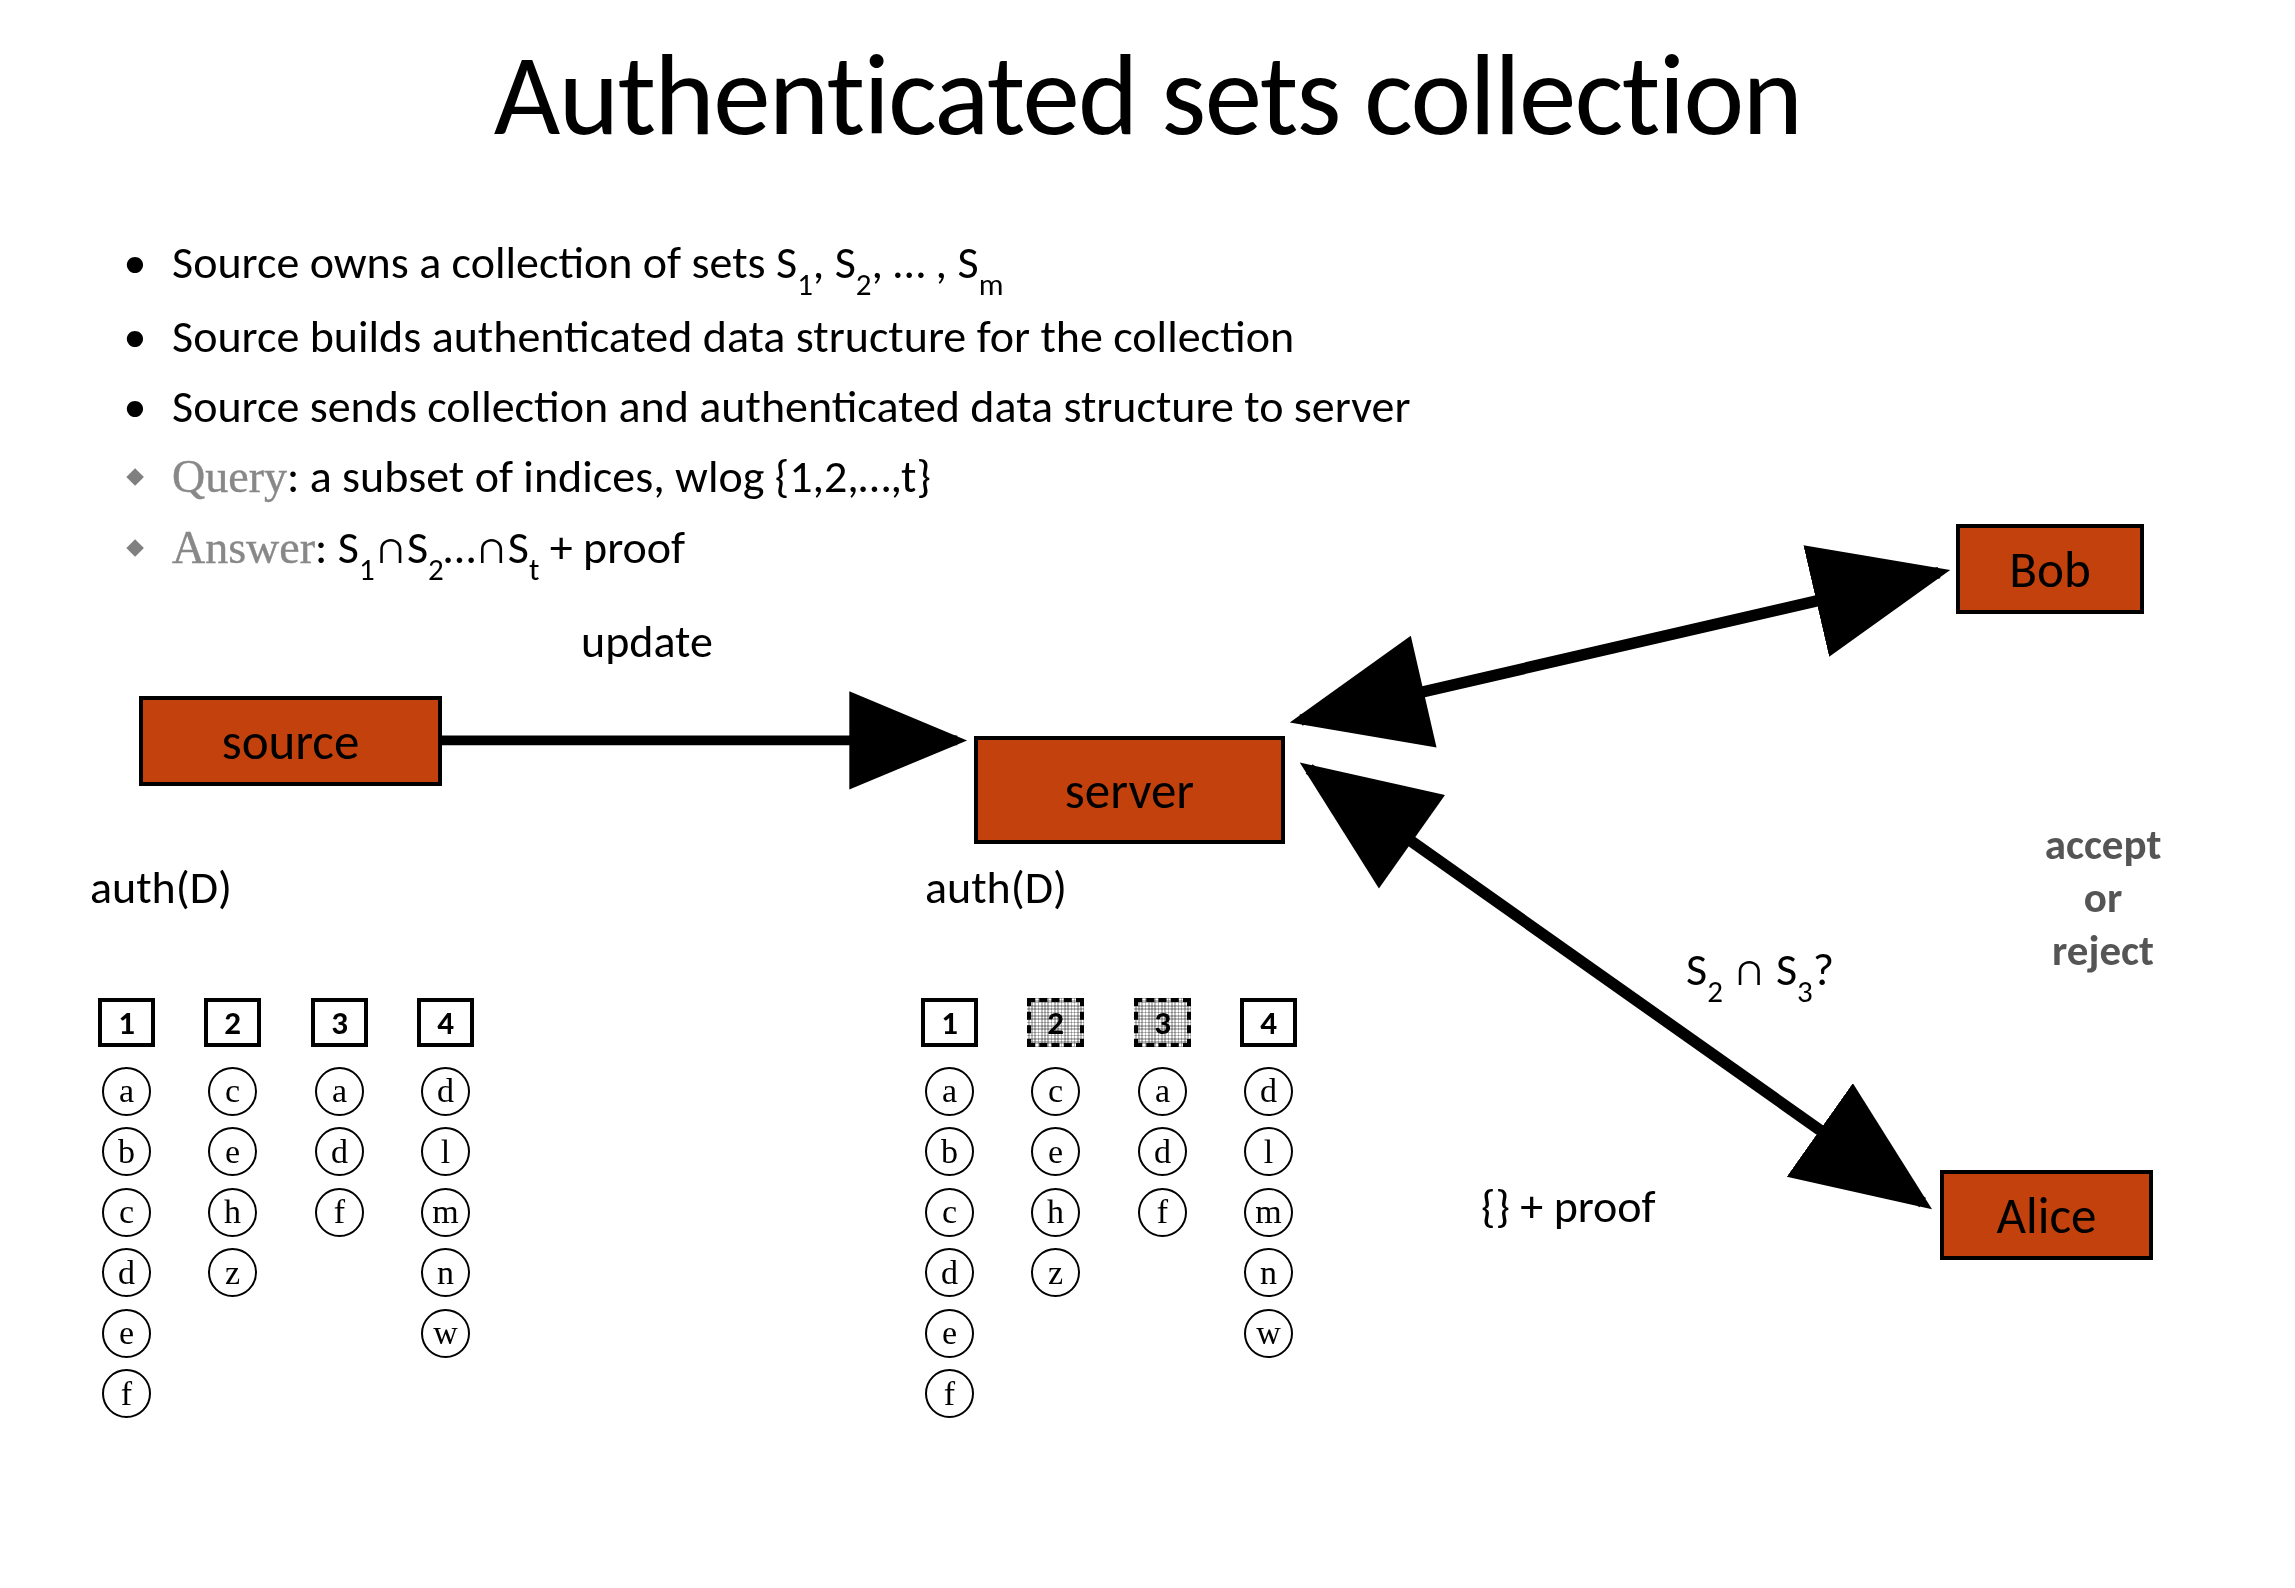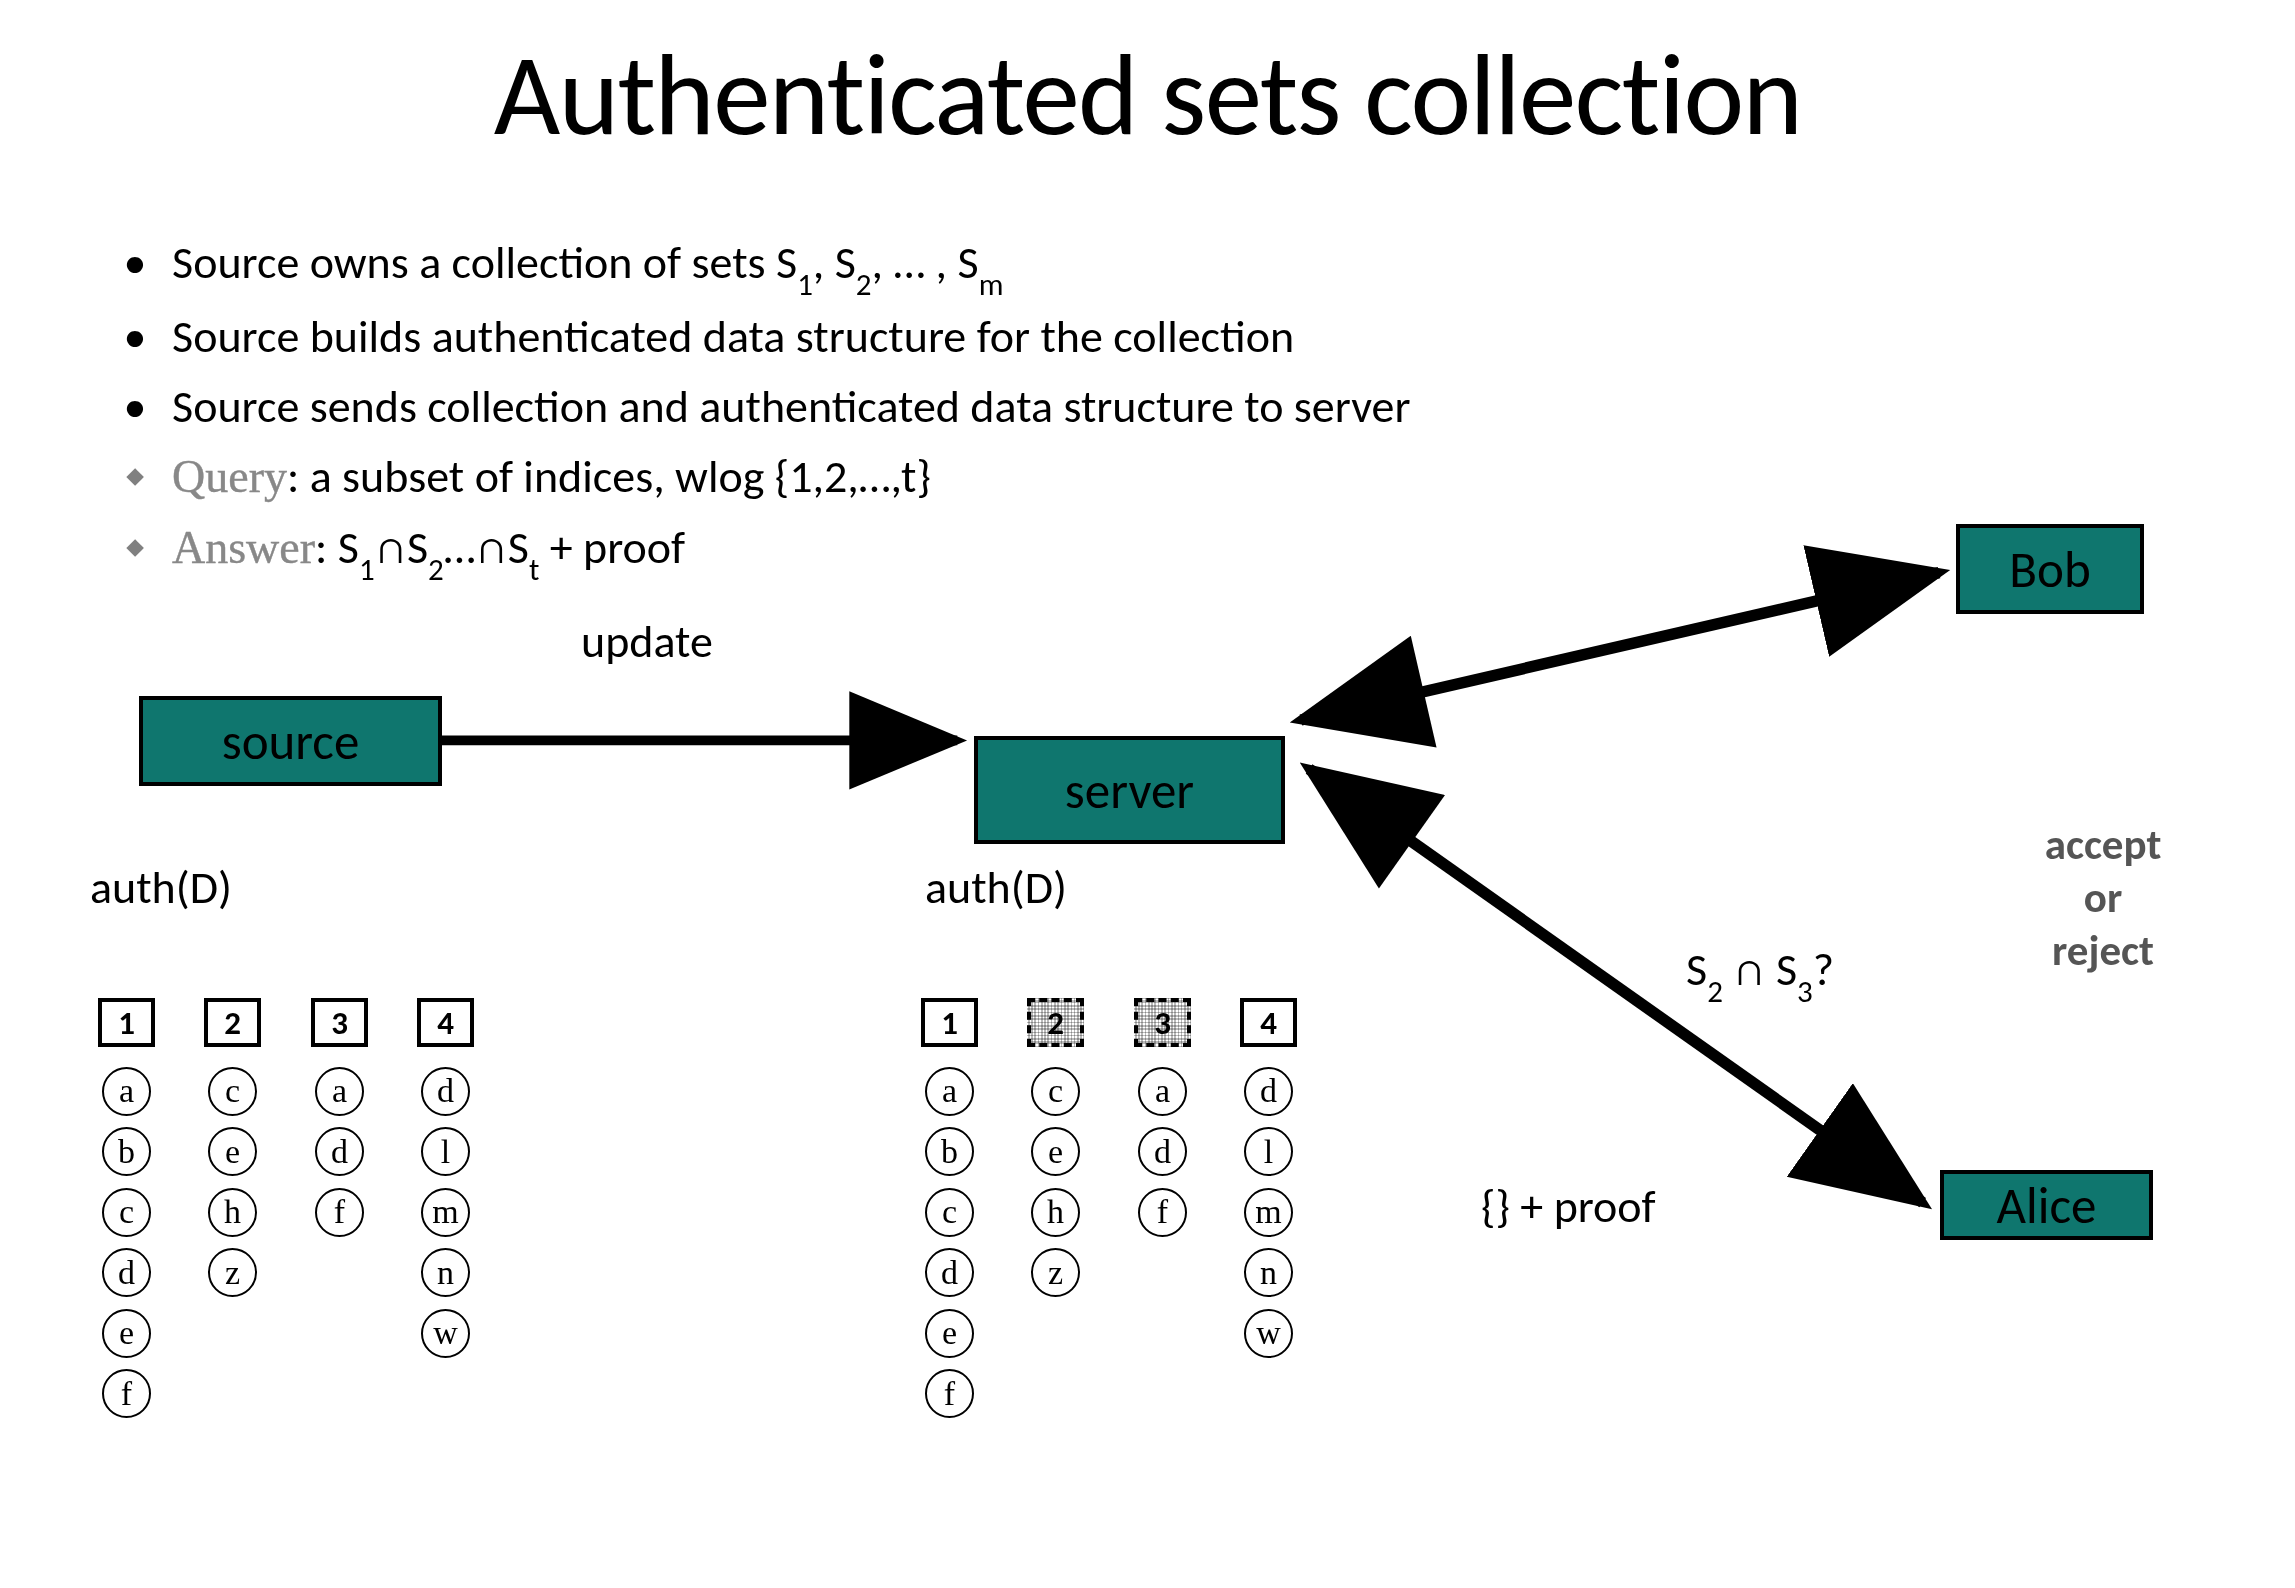--- a/index.html
+++ b/index.html
@@ -53,21 +53,21 @@
   .ghost-outline {
     font-family: Liberation Serif, serif;
     color: #888;
     -webkit-text-stroke: 0.4px #888;
   }
 
   
   .box {
     position: absolute;
     border: 4.1px solid #000;
-    background: #0f766e;
+    background: #c2410c;
     display: flex;
     align-items: center;
     justify-content: center;
     font-size: 51px;
     padding: 3.3px 8.2px;
     box-sizing: border-box;
   }
   .lbl {
     position: absolute;
     font-size: 46px;
@@ -161,21 +161,21 @@
       <div class="dot dot-small ghost">◆</div>
       <div>
         <span class="ghost-outline">Answer</span><span>: S</span><span class="sub">1</span><span>∩S</span><span class="sub">2</span><span>…∩S</span><span class="sub">t</span><span> + proof</span>
       </div>
     </div>
   </div>
 
   <div class="box" style="left:139px; top:696px; width:303px; height:90px;">source</div>
   <div class="box" style="left:974px; top:696px; width:311px; height:108px;margin-top:40px;">server</div>
   <div class="box" style="left:1956px; top:524px; width:188px; height:90px;">Bob</div>
-  <div class="box" style="left:1940px; top:1170px; width:213px; height:70px;">Alice</div>
+  <div class="box" style="left:1940px; top:1170px; width:213px; height:90px;">Alice</div>
 
   <div class="lbl" style="left:581px; top:613px;">update</div>
   <div class="lbl" style="left:90px; top:859px;">auth(D)</div>
   <div class="lbl" style="left:925px; top:859px;">auth(D)</div>
 
   <div class="lbl" style="left:1686px; top:941px;">
     <span>S</span><span class="sub">2</span><span> ∩ S</span><span class="sub">3</span><span>?</span>
   </div>
   <div class="lbl" style="left:1481px; top:1178px;">{} + proof</div>
 

